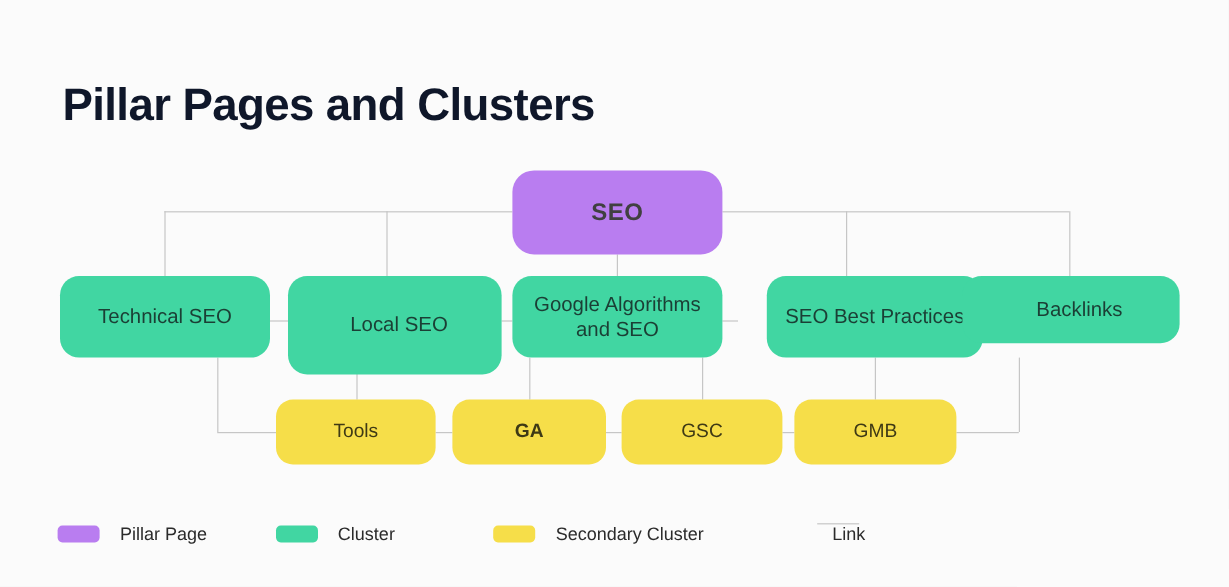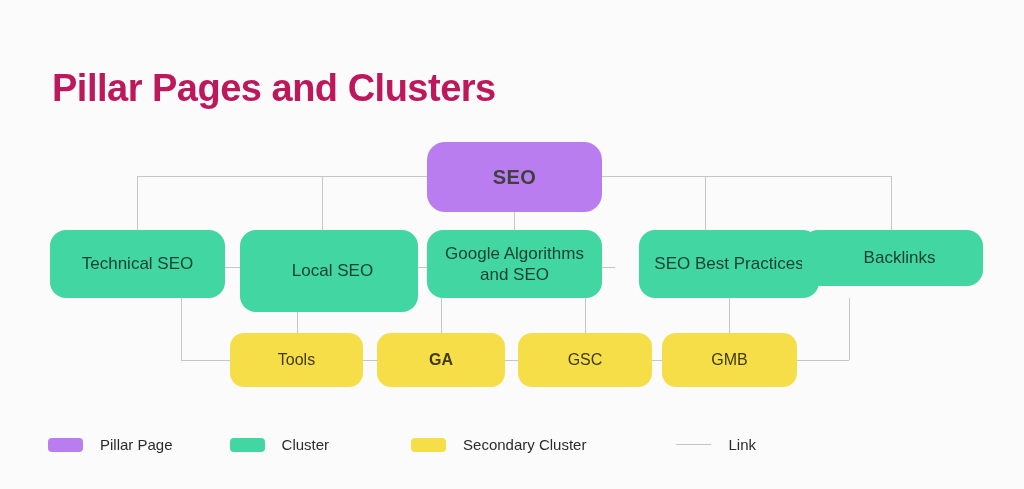--- a/index.html
+++ b/index.html
@@ -15,21 +15,21 @@
     background:#e9e9e9;
   }
   .canvas{
     position:relative;
     width:1024px;height:489px;
     background:var(--bg);
     overflow:hidden;
   }
   .title{
     position:absolute;left:52px;top:42px;
-    font-size:38px;font-weight:800;color:#be185d;
+    font-size:38px;font-weight:800;color:#0f172a;
     letter-spacing:-0.5px;
   }
   
   .seg{position:absolute;background:var(--link);}
   .seg.h{height:1px;}
   .seg.v{width:1px;}
   
   .node{
     position:absolute;
     display:flex;align-items:center;justify-content:center;
@@ -84,21 +84,21 @@
   .swatch.pillar{background:var(--pillar);}
   .swatch.cluster{background:var(--cluster);}
   .swatch.secondary{background:var(--secondary);}
   .swatch.link{
     width:35px;height:0;border-radius:0;
     border-top:1px solid var(--link);
   }
   .li-1{margin-left:0;}
   .li-2{margin-left:57px;}
   .li-3{margin-left:82px;}
-  .li-4{margin-left:90px;}
+  .li-4{margin-left:90px;flex-direction:column;}
 </style>
 </head>
 <body>
 
 <div class="canvas">
 
   <h1 class="title">Pillar Pages and Clusters</h1>
 
   <div id="connector-layer">
       <div class="seg h" style="left: 137px; top: 176px; width: 290px;"></div>

